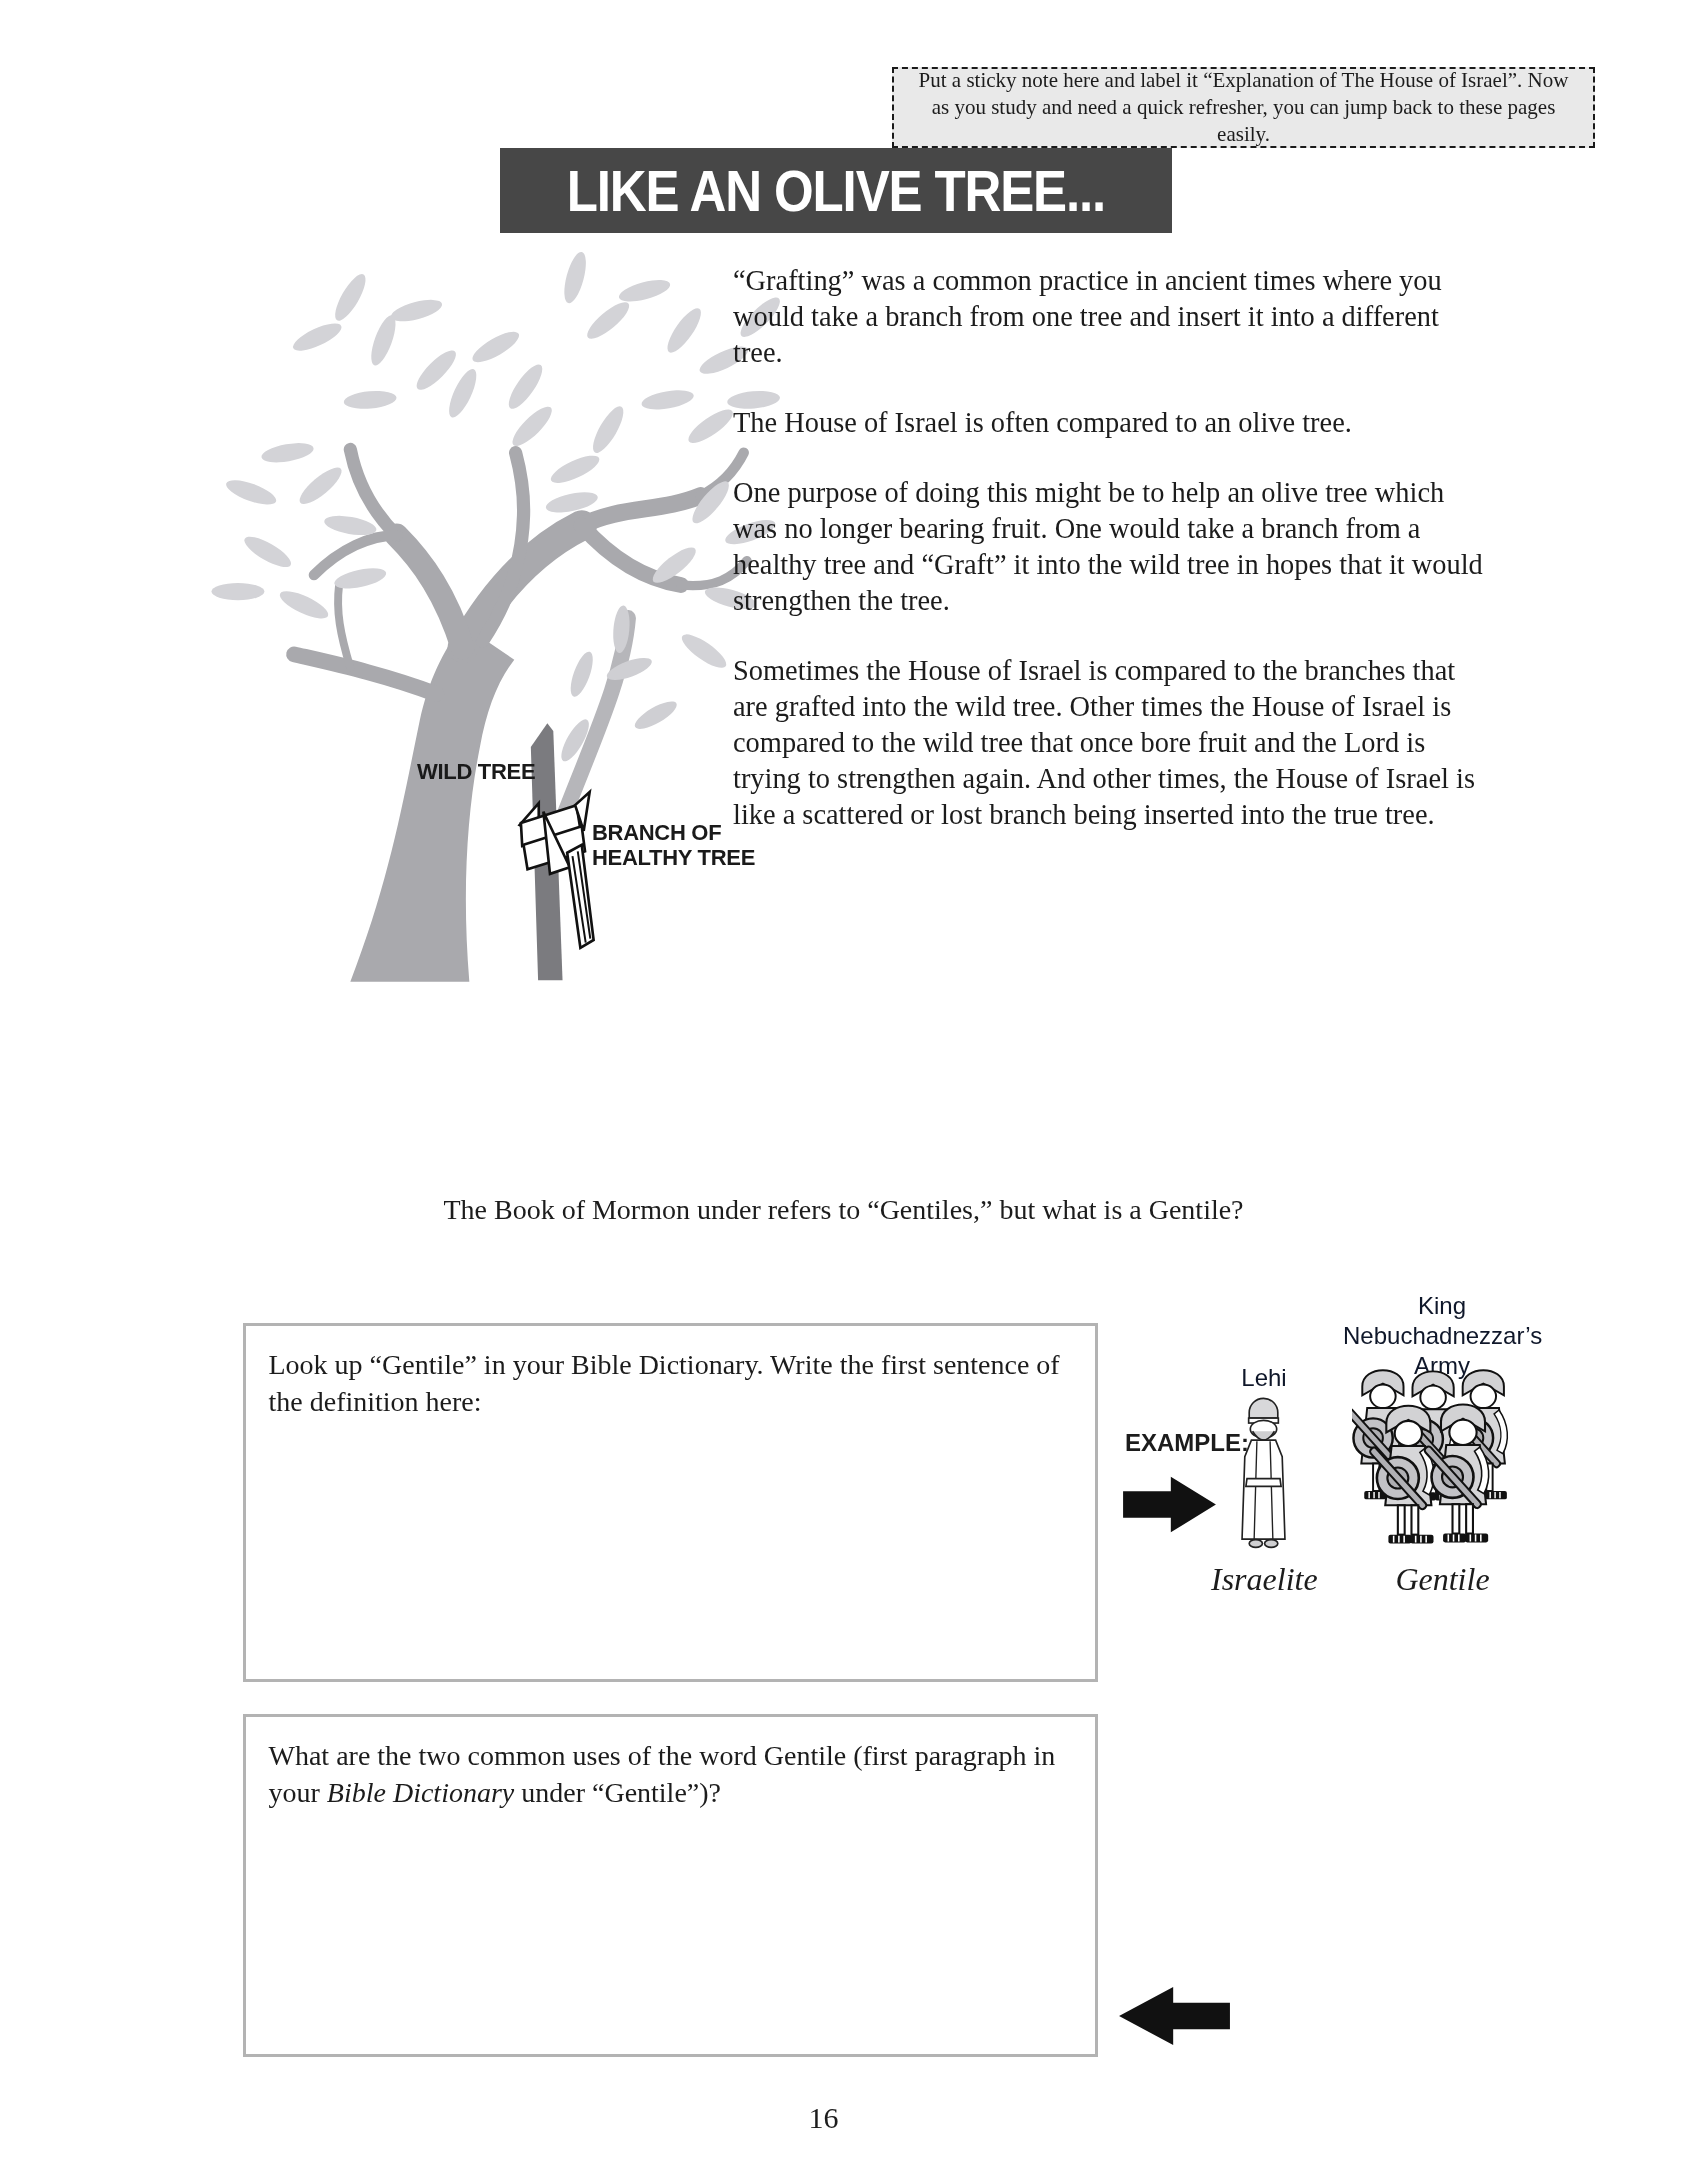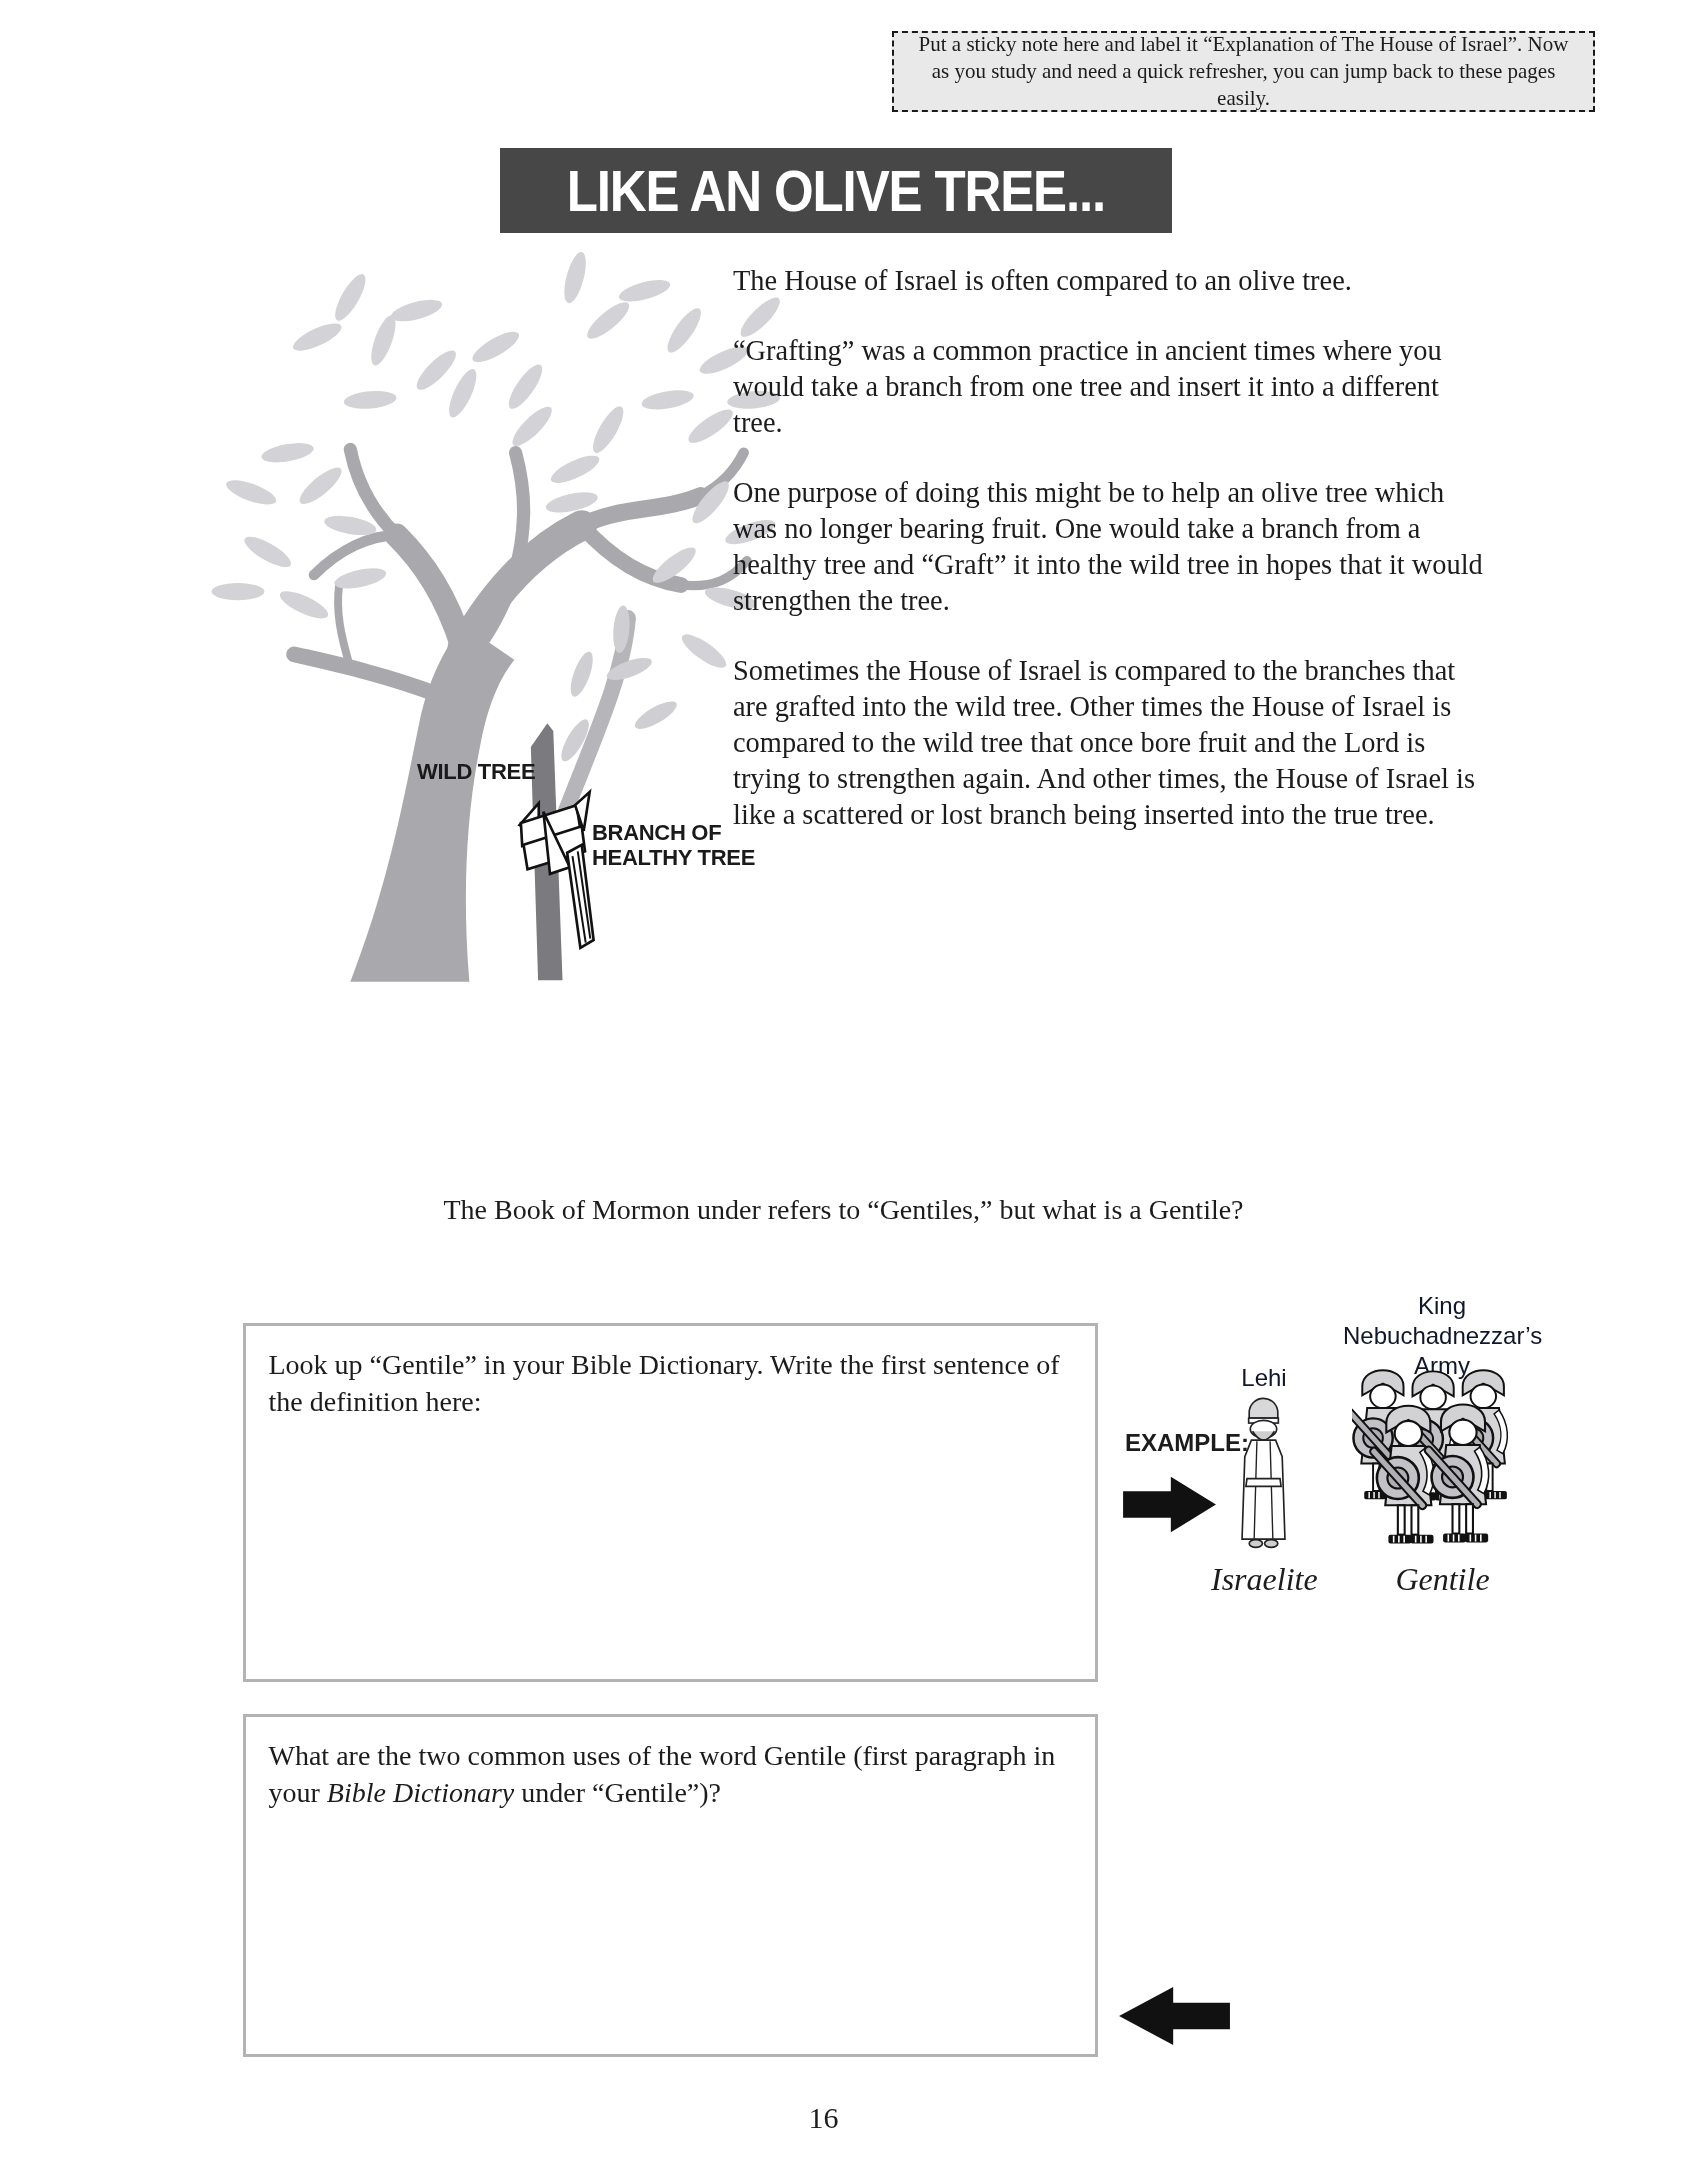--- a/index.html
+++ b/index.html
@@ -2,21 +2,21 @@
 <html style="font-size:10.6px"><head>
 <meta charset="utf-8">
 <style>
   html,body{margin:0;padding:0;background:#ffffff;}
   .page{
     position:relative;width:1687px;height:2183px;background:#ffffff;
     font-family:"Liberation Serif","DejaVu Serif",serif;color:#1c1c1c;overflow:hidden;
   }
   
   .sticky{
-    position:absolute;left:892px;top:31px;width:703px;height:81px;
+    position:absolute;left:892px;top:67px;width:703px;height:81px;
     background:#e9e9e9;border:2.6px dashed #1a1a1a;
     display:flex;align-items:center;justify-content:center;text-align:center;
     font-size:21px;line-height:27px;padding:2.6px 18.5px;box-sizing:border-box;
   }
   
   .bar{
     position:absolute;height:85px;background:#474747;
     display:flex;align-items:center;justify-content:center;
   }
   .bar-title{
@@ -155,22 +155,22 @@
         <polygon points="628,960 650,948 668,1092 648,1104"></polygon>
         <path d="M636,965 L656,1096 M644,958 L663,1090" fill="none" stroke-width="3"></path>
       </g>
     </g>
   </svg>
 
   <div class="tree-label" id="wild-tree-label">WILD TREE</div>
   <div class="tree-label" id="branch-label">BRANCH OF HEALTHY TREE</div>
 
   <div class="body-col">
+    <p>“Grafting” was a common practice in ancient times where you would take a branch from one tree and insert it into a different tree.</p>
     <p>The House of Israel is often compared to an olive tree.</p>
-    <p>“Grafting” was a common practice in ancient times where you would take a branch from one tree and insert it into a different tree.</p>
     <p>One purpose of doing this might be to  help an olive tree which was no longer bearing fruit.  One would take a branch from a healthy  tree and “Graft” it into the wild tree in hopes that it would  strengthen the tree.</p>
     <p>Sometimes the House of Israel is compared to the branches that are grafted into the wild tree. Other times the House of Israel is compared to the wild tree that once bore fruit and the Lord is trying to strengthen again.   And other times, the House of  Israel is like a scattered or lost branch being inserted into the true tree.</p>
   </div>
 
   <div class="subtitle">The Book of Mormon under refers to “Gentiles,” but what is a Gentile?</div>
 
   <div class="answer-box" id="box1">
     <div class="box-prompt">Look up “Gentile” in your Bible Dictionary. Write the first sentence of the definition here:</div>
   </div>
 

